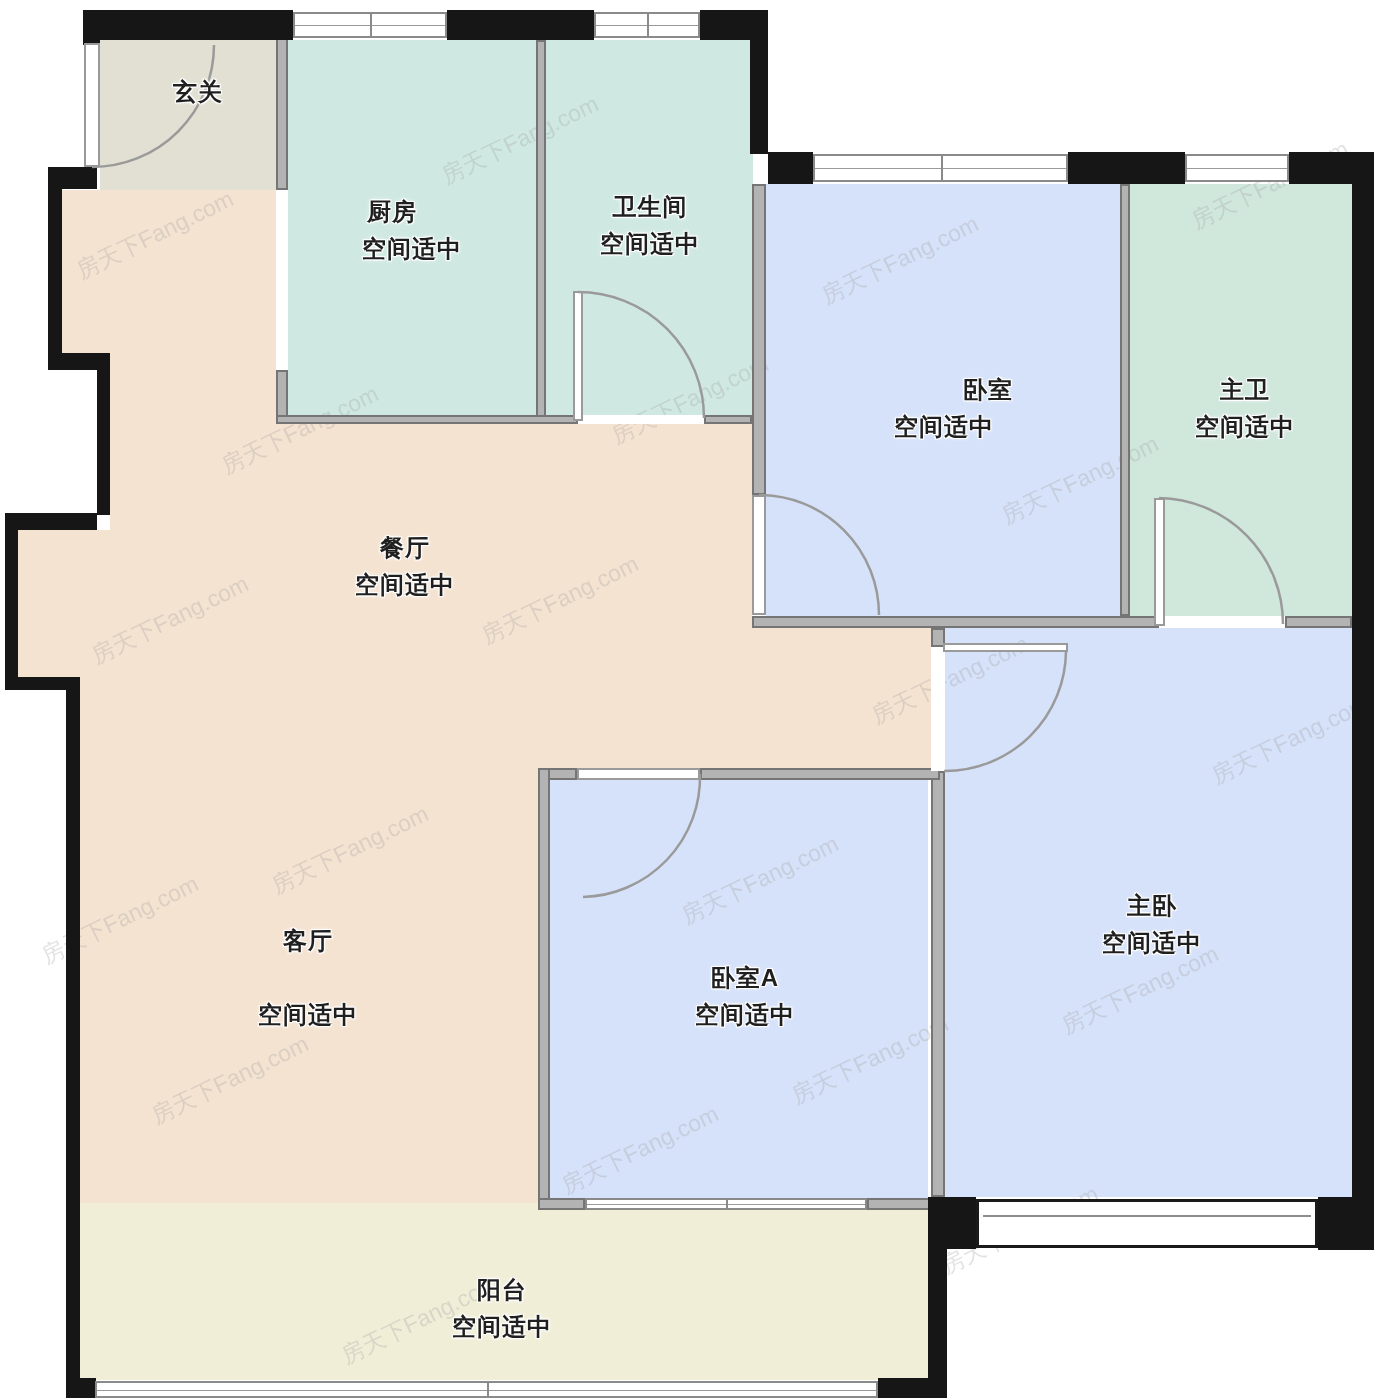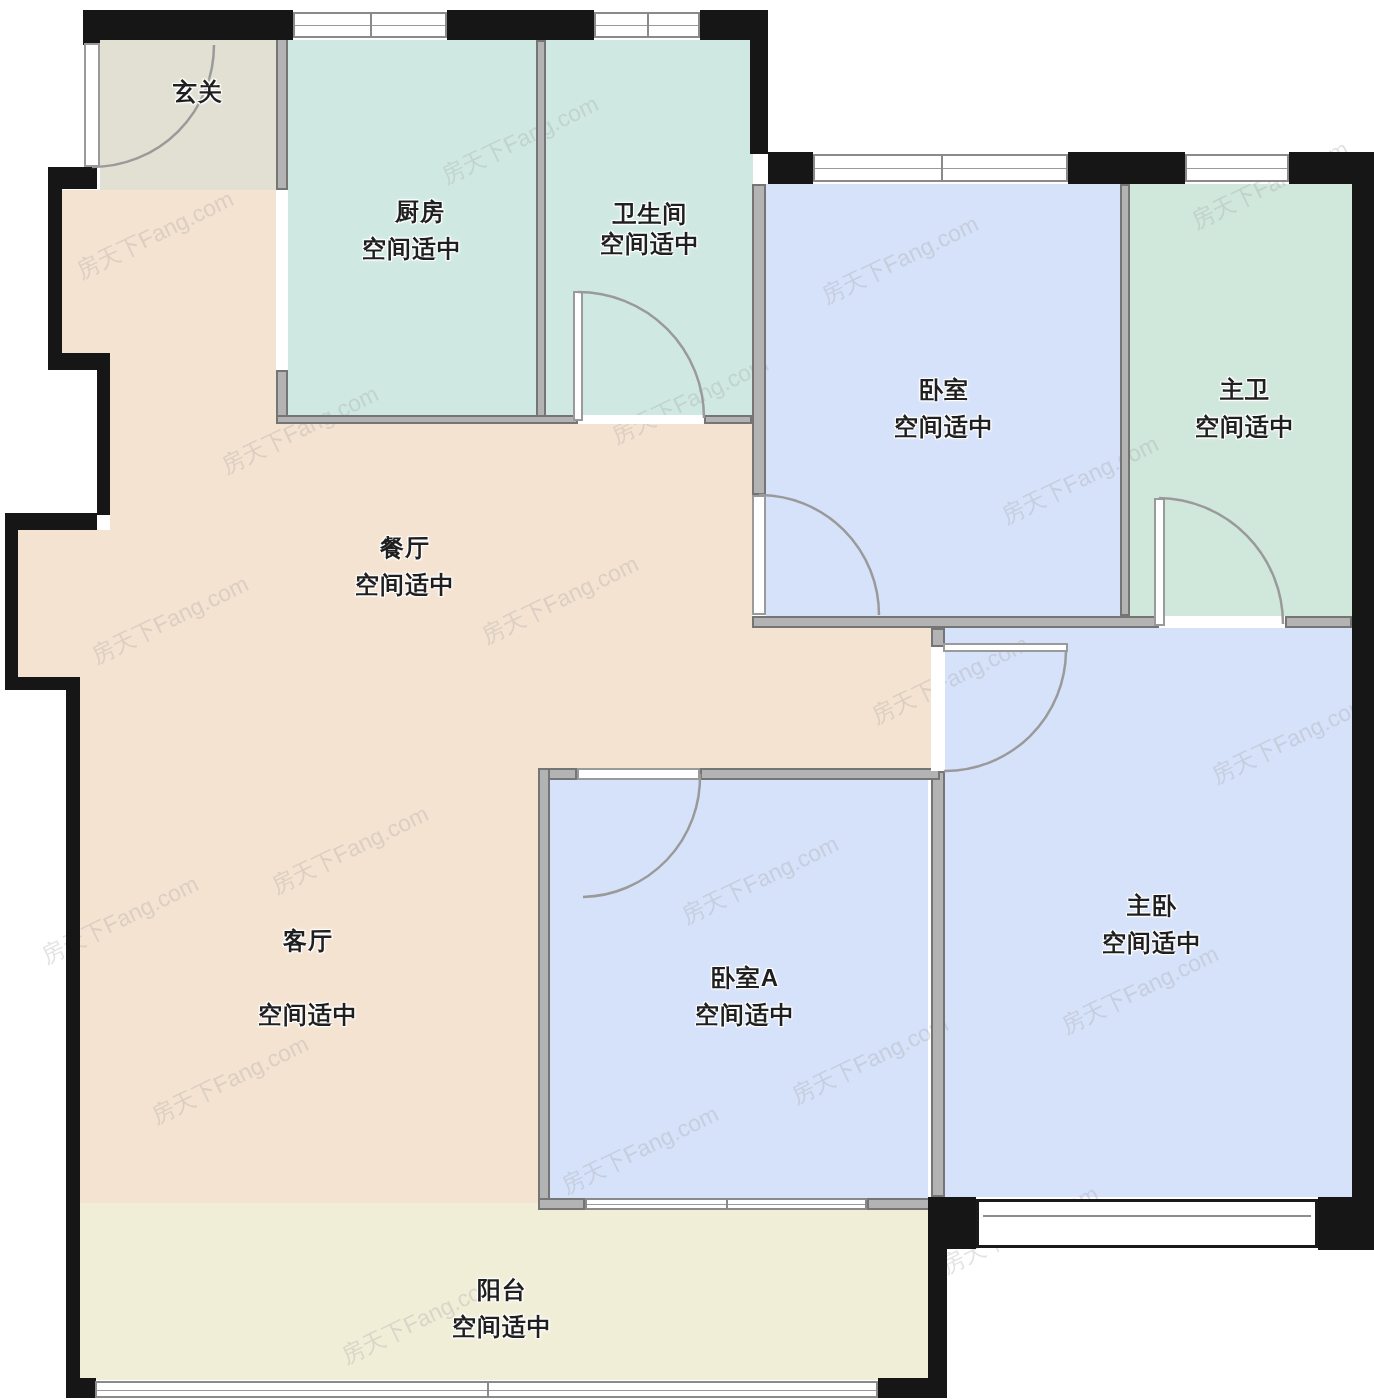--- a/index.html
+++ b/index.html
@@ -140,25 +140,25 @@
     <div class="door-leaf" style="left: 577px; top: 768px; width: 123px; height: 12px;"></div>
     <svg class="arcs" width="1374" height="1400">
       <path d="M92 167 A122 122 0 0 0 214 45"></path>
       <path d="M578 292 A126 126 0 0 1 704 418"></path>
       <path d="M759 495 A120 120 0 0 1 879 615"></path>
       <path d="M1159 498 A126 126 0 0 1 1283 624"></path>
       <path d="M1066 651 A121 121 0 0 1 944 771"></path>
       <path d="M700 774 A120 120 0 0 1 583 897"></path>
     </svg>
     <div class="label-line" style="left: 198px; top: 92px;">玄关</div>
-    <div class="label-line" style="left: 420px; top: 212px; font-family: Liberation Serif, serif;">厨房</div>
+    <div class="label-line" style="left: 392px; top: 212px; font-family: Liberation Serif, serif;">厨房</div>
     <div class="label-line" style="left: 412px; top: 249px;">空间适中</div>
-    <div class="label-line" style="left: 650px; top: 214px; font-family: Liberation Mono, monospace;">卫生间</div>
+    <div class="label-line" style="left: 650px; top: 207px; font-family: Liberation Mono, monospace;">卫生间</div>
     <div class="label-line" style="left: 650px; top: 244px;">空间适中</div>
-    <div class="label-line" style="left: 944px; top: 390px;">卧室</div>
+    <div class="label-line" style="left: 988px; top: 390px;">卧室</div>
     <div class="label-line" style="left: 944px; top: 427px;">空间适中</div>
     <div class="label-line" style="left: 1245px; top: 390px;">主卫</div>
     <div class="label-line" style="left: 1245px; top: 427px;">空间适中</div>
     <div class="label-line" style="left: 405px; top: 548px;">餐厅</div>
     <div class="label-line" style="left: 405px; top: 585px;">空间适中</div>
     <div class="label-line" style="left: 308px; top: 941px;">客厅</div>
     <div class="label-line" style="left: 308px; top: 1015px;">空间适中</div>
     <div class="label-line" style="left: 745px; top: 978px;">卧室A</div>
     <div class="label-line" style="left: 745px; top: 1015px;">空间适中</div>
     <div class="label-line" style="left: 1152px; top: 906px;">主卧</div>

